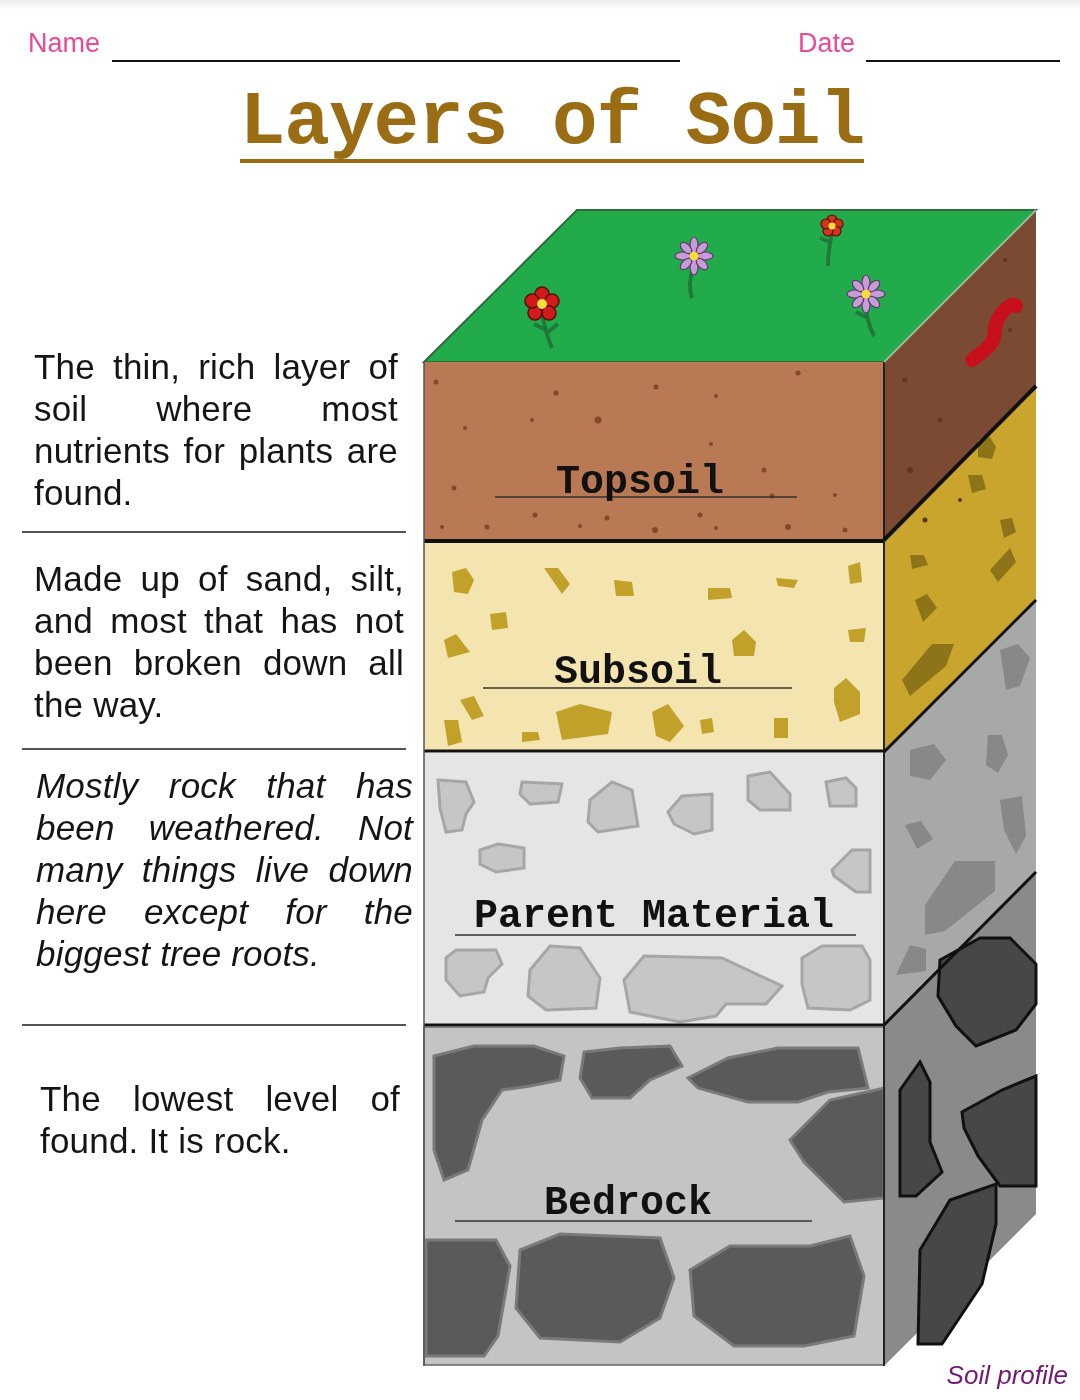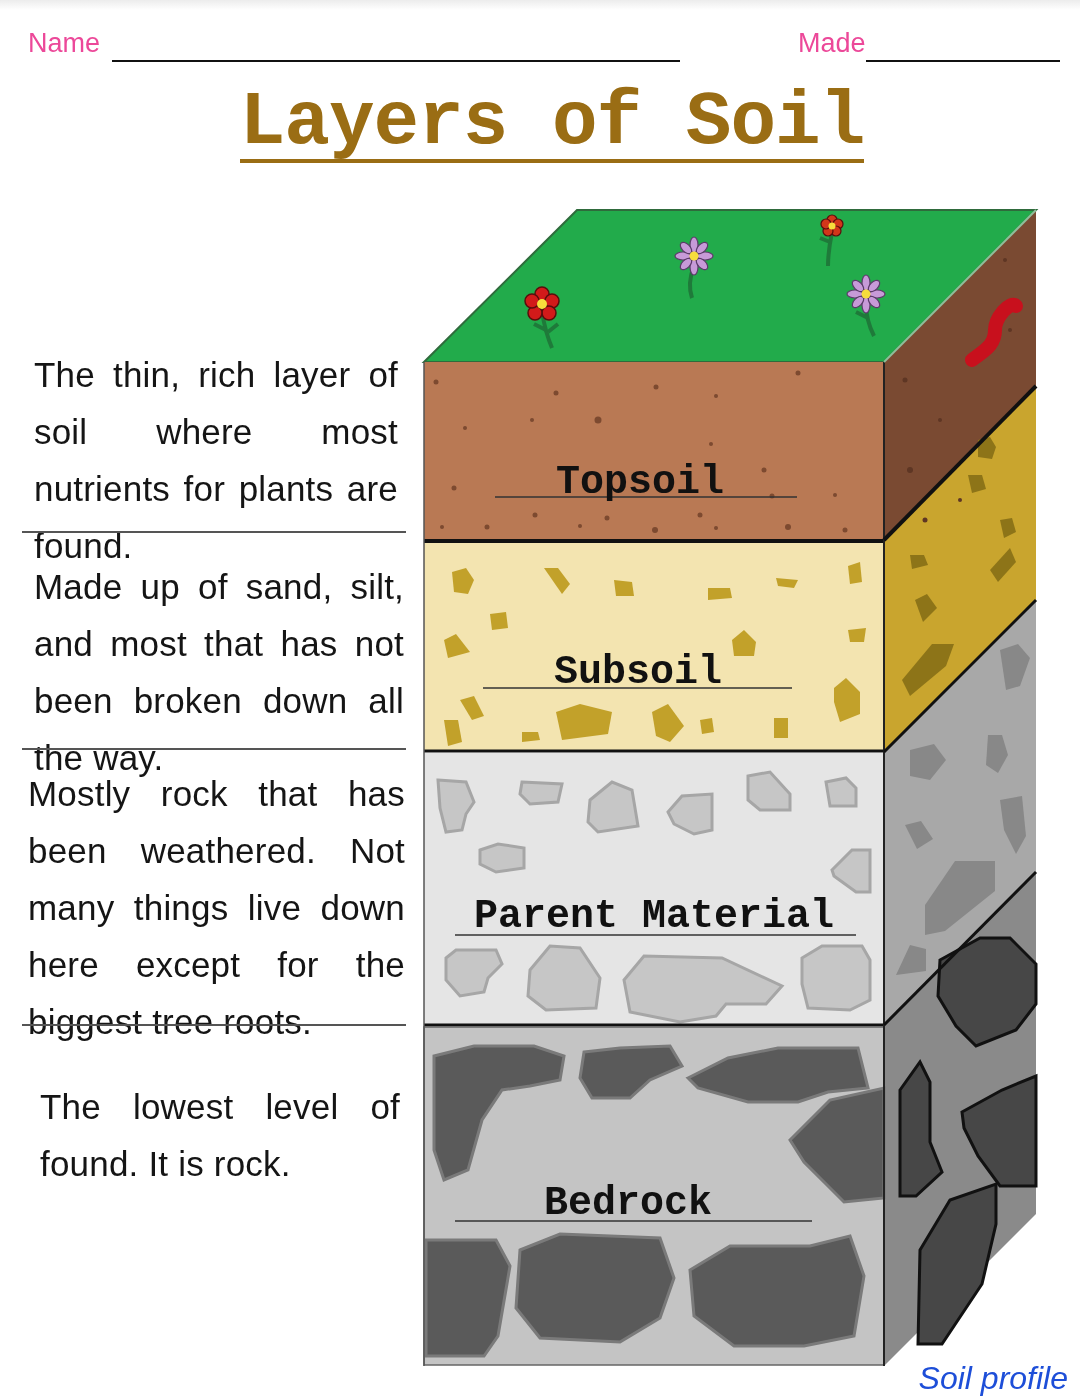--- a/index.html
+++ b/index.html
@@ -11,45 +11,45 @@
     background: linear-gradient(#ececec, #ffffff); }
   .field-label { position: absolute; font-size: 27px; color: #ec4899; }
   .field-line { position: absolute; border-bottom: 2px solid #111; }
   .title {
     position: absolute; left: 0; width: 1080px; top: 80px; text-align: center;
     font-family: "Liberation Mono", "DejaVu Sans Mono", monospace; font-weight: bold;
     font-size: 76px; color: #9a6d14; letter-spacing: -1px;
   }
   .title span { border-bottom: 4px solid #9a6d14; padding-bottom: 0px; line-height: 72px; display: inline-block; margin-left: 24px; }
   .desc {
-    position: absolute; font-size: 35px; line-height: 57px; text-align: justify;
+    position: absolute; font-size: 35px; line-height: 42px; text-align: justify;
     text-align-last: left; color: #151515; letter-spacing: 0.2px;
   }
   .sep { position: absolute; left: 22px; width: 384px; border-top: 2px solid #555; }
   svg.diagram { position: absolute; left: 0; top: 0; }
   .layer-label { font-family: "Liberation Mono", "DejaVu Sans Mono", monospace; font-weight: bold; fill: #111; }
-  .caption { position: absolute; right: 12px; top: 1360px; font-size: 32px; font-style: italic; color: #1d4ed8; }
+  .caption { position: absolute; right: 12px; top: 1360px; font-size: 26px; font-style: italic; color: #701a75; }
 </style>
 </head>
 <body>
 
 <div class="topshade"></div>
 
 <div class="field-label" style="left:28px; top:28px;">Name</div>
 <div class="field-line" style="left:112px; top:38px; width:568px; height:22px;"></div>
-<div class="field-label" style="left:798px; top:28px;">Made</div>
+<div class="field-label" style="left:798px; top:28px;">Date</div>
 <div class="field-line" style="left:866px; top:38px; width:194px; height:22px;"></div>
 
 <div class="title"><span>Layers of Soil</span></div>
 
 <div class="desc" style="left:34px; top:346px; width:364px;">The thin, rich layer of soil where most nutrients for plants are found.</div>
 <div class="sep" style="top:531px;"></div>
 <div class="desc" style="left:34px; top:558px; width:370px;">Made up of sand, silt, and most that has not been broken down all the way.</div>
 <div class="sep" style="top:748px;"></div>
-<div class="desc" style="left:28px; top:765px; width:377px;">Mostly rock that has been weathered. Not many things live down here except for the biggest tree roots.</div>
+<div class="desc" style="left:36px; top:765px; width:377px;font-style:italic;">Mostly rock that has been weathered. Not many things live down here except for the biggest tree roots.</div>
 <div class="sep" style="top:1024px;"></div>
 <div class="desc" style="left:40px; top:1078px; width:360px;">The lowest level of found. It is rock.</div>
 
 <svg class="diagram" width="1080" height="1400" viewBox="0 0 1080 1400">
 
   <g>
     <polygon points="424,362 577,210 1036,210 884,362" fill="#22ab4b" stroke="#2f6b3c" stroke-width="2"></polygon>
   </g>
 
   <g>

